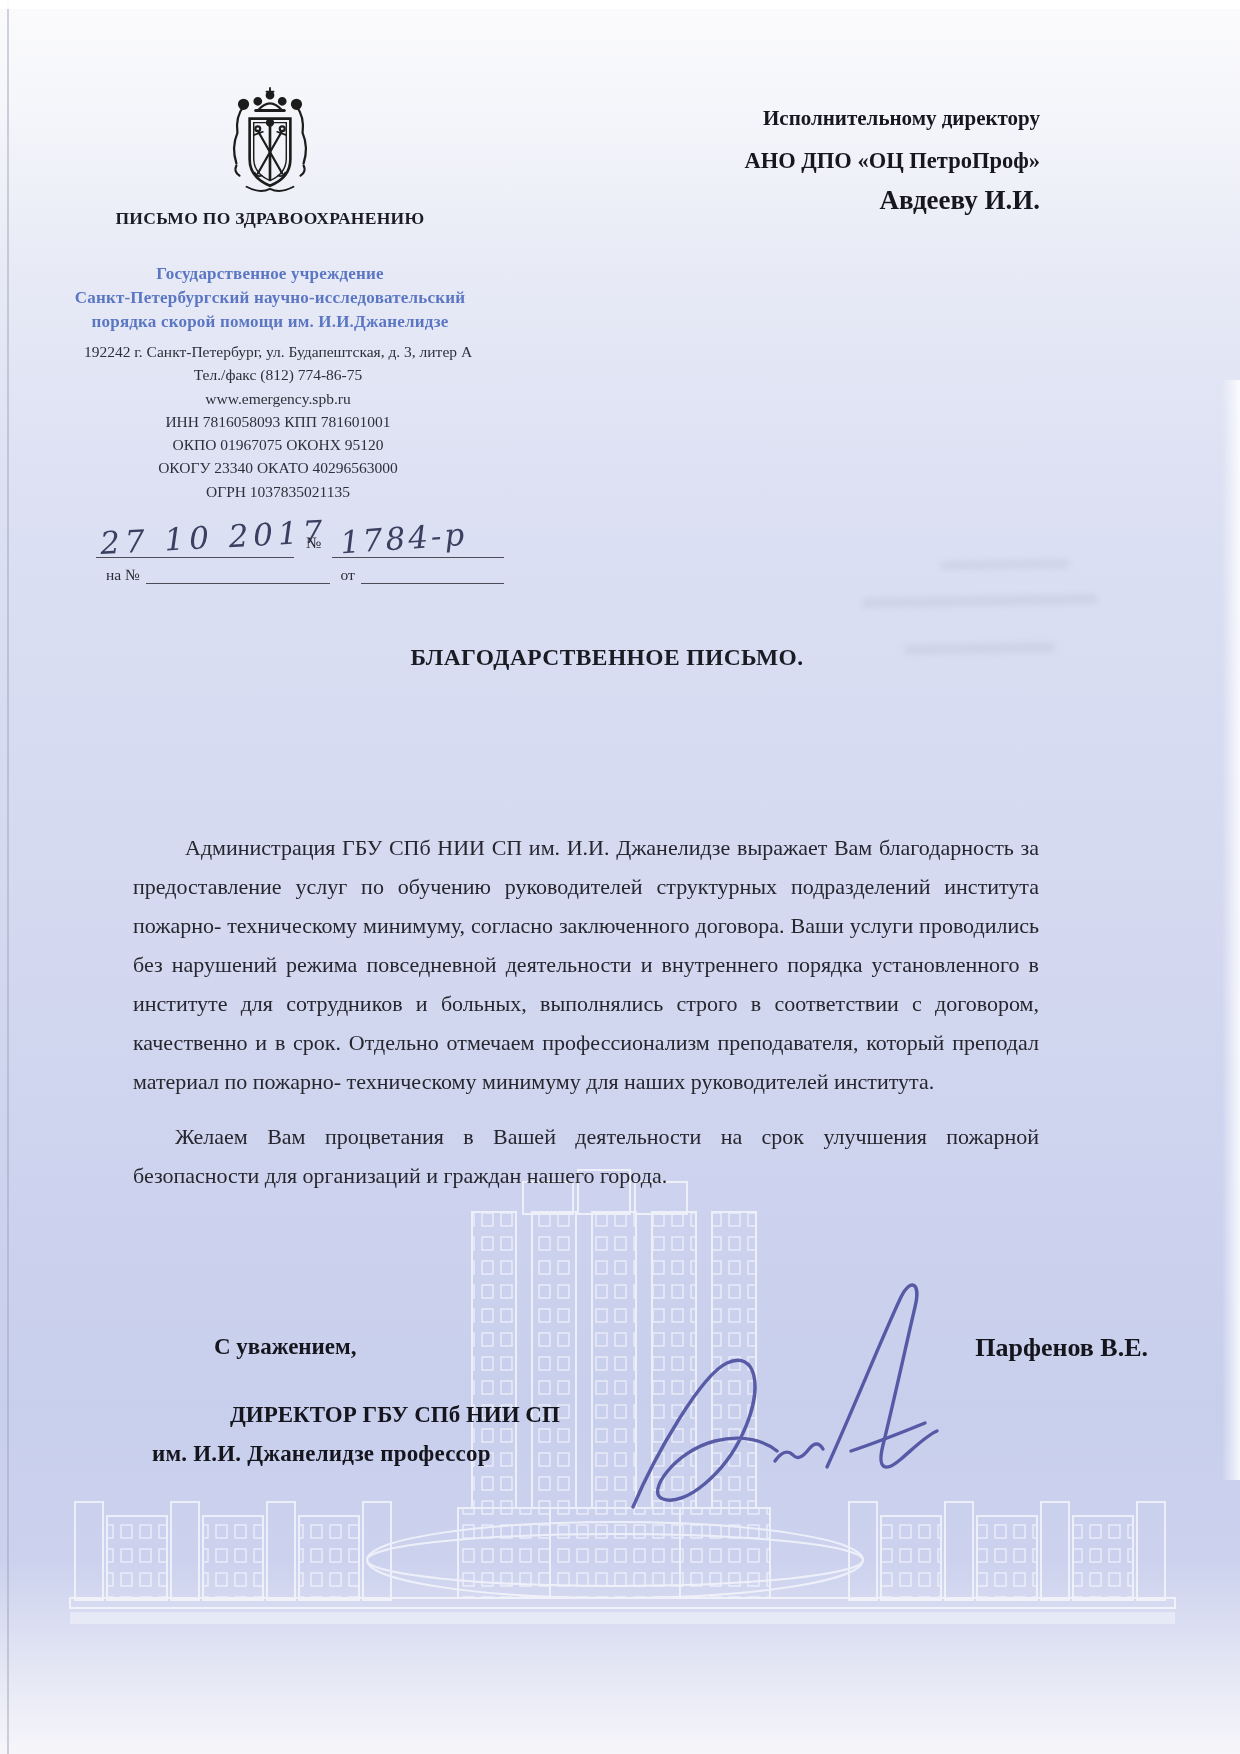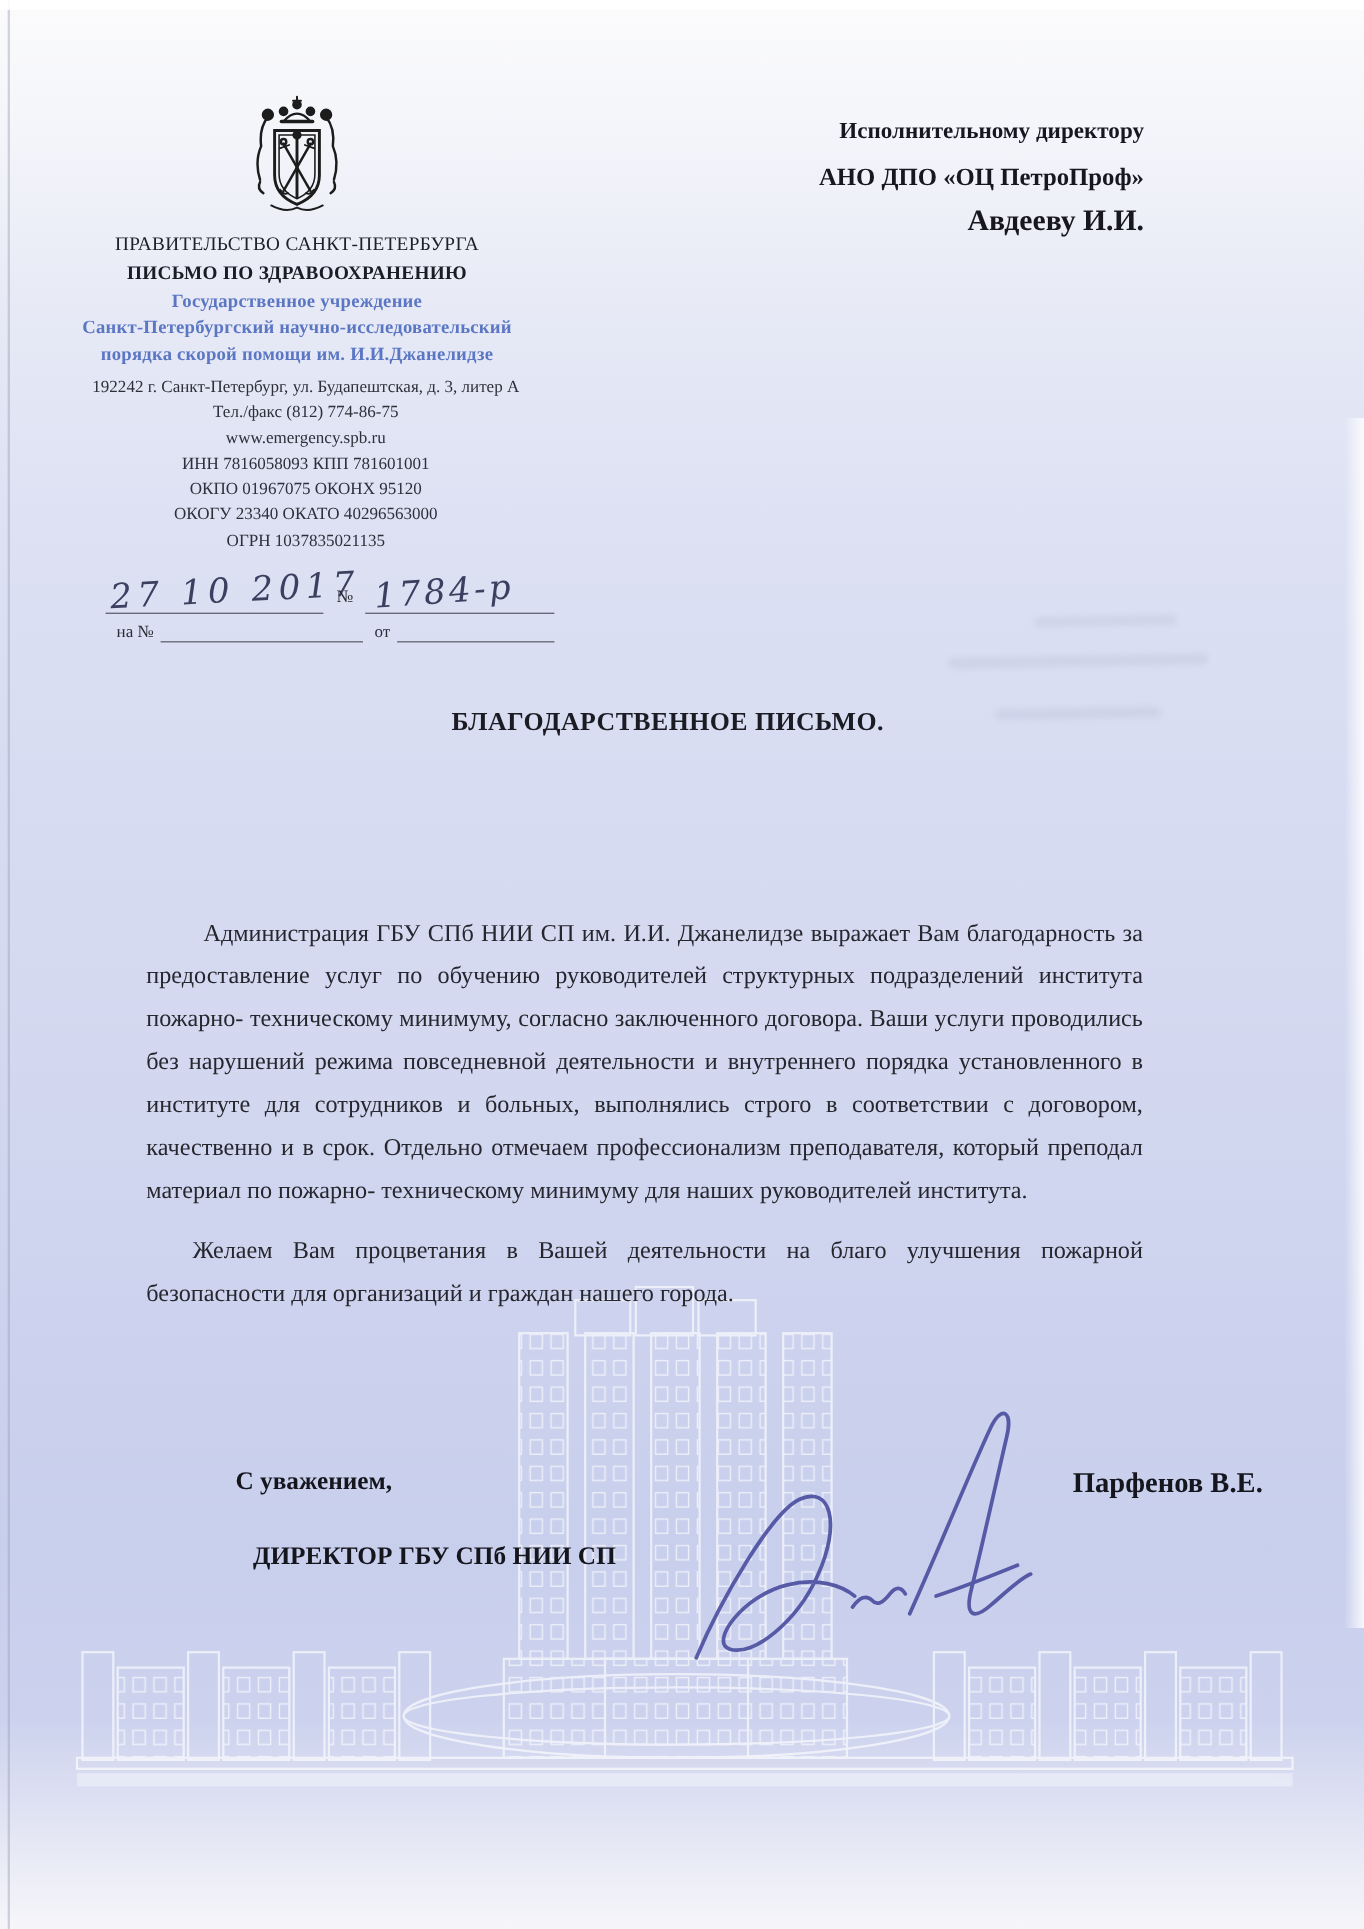--- a/index.html
+++ b/index.html
@@ -169,21 +169,20 @@
         <path d="M57 45 L65.5 48" stroke-width="1.6"></path>
         <path d="M58 88 Q62 90 65 85" stroke-width="1.6"></path>
         <path d="M42 88 Q38 90 35 85" stroke-width="1.6"></path>
 
         <path d="M50 38 V92" stroke-width="2.6"></path>
         <circle cx="50" cy="36" r="3" fill="#1c1c1c"></circle>
 
         <path d="M27 99 Q40 106 50 101 Q60 106 73 99" stroke-width="1.8"></path>
       </g>
     </svg>
-    <div class="gov-line">ПРАВИТЕЛЬСТВО САНКТ-ПЕТЕРБУРГА</div>
     <div class="committee-line">ПИСЬМО ПО ЗДРАВООХРАНЕНИЮ</div>
   </div>
 
   <div class="recipient-block">
     <div class="recipient-line1">Исполнительному директору</div>
     <div class="recipient-line2">АНО ДПО «ОЦ ПетроПроф»</div>
     <div class="recipient-line3">Авдееву И.И.</div>
   </div>
 
   <div class="institution-block">
@@ -215,26 +214,27 @@
       <span class="line l1"></span>
       <span class="lbl">от</span>
       <span class="line l2"></span>
     </div>
   </div>
 
   <div class="title">БЛАГОДАРСТВЕННОЕ ПИСЬМО.</div>
 
   <div class="body-block">
     <p class="p1">Администрация ГБУ СПб НИИ СП им. И.И. Джанелидзе выражает Вам благодарность за предоставление услуг по обучению руководителей структурных подразделений института пожарно- техническому минимуму, согласно заключенного договора. Ваши услуги проводились без нарушений режима повседневной деятельности и внутреннего порядка установленного в институте для сотрудников и больных, выполнялись строго в соответствии с договором, качественно и в срок. Отдельно отмечаем профессионализм преподавателя, который преподал материал по пожарно- техническому минимуму для наших руководителей института.</p>
-    <p class="p2">Желаем Вам процветания в Вашей деятельности на благо улучшения пожарной безопасности для организаций и граждан нашего города.</p>
+    <p class="p2">Желаем Вам процветания в Вашей деятельности на срок улучшения пожарной безопасности для организаций и граждан нашего города.</p>
   </div>
 
   <div class="closing-block">
     <div class="salutation">С уважением,</div>
     <div class="pos1">ДИРЕКТОР ГБУ СПб НИИ СП</div>
+    <div class="pos2">им. И.И. Джанелидзе  профессор</div>
   </div>
 
   <svg class="sig-svg" viewBox="0 0 370 270" xmlns="http://www.w3.org/2000/svg">
     <g stroke="#4d50a0" fill="none" stroke-width="3.4" stroke-linecap="round" opacity="0.92">
       <path d="M18 252 C 40 200, 86 120, 112 108 C 140 95, 150 130, 128 178 C 110 218, 70 252, 48 244 C 30 238, 60 196, 100 186 C 128 179, 150 186, 162 196"></path>
       <path d="M160 206 q10 -14 18 -6 q6 7 16 -6 q8 -10 14 0"></path>
       <path d="M212 212 C 240 150, 268 80, 286 42 C 296 22, 306 28, 300 52 C 292 86, 278 150, 268 190 C 262 214, 270 218, 286 204 C 300 192, 312 180, 322 176"></path>
       <path d="M236 196 q30 -10 74 -28"></path>
     </g>
   </svg>

